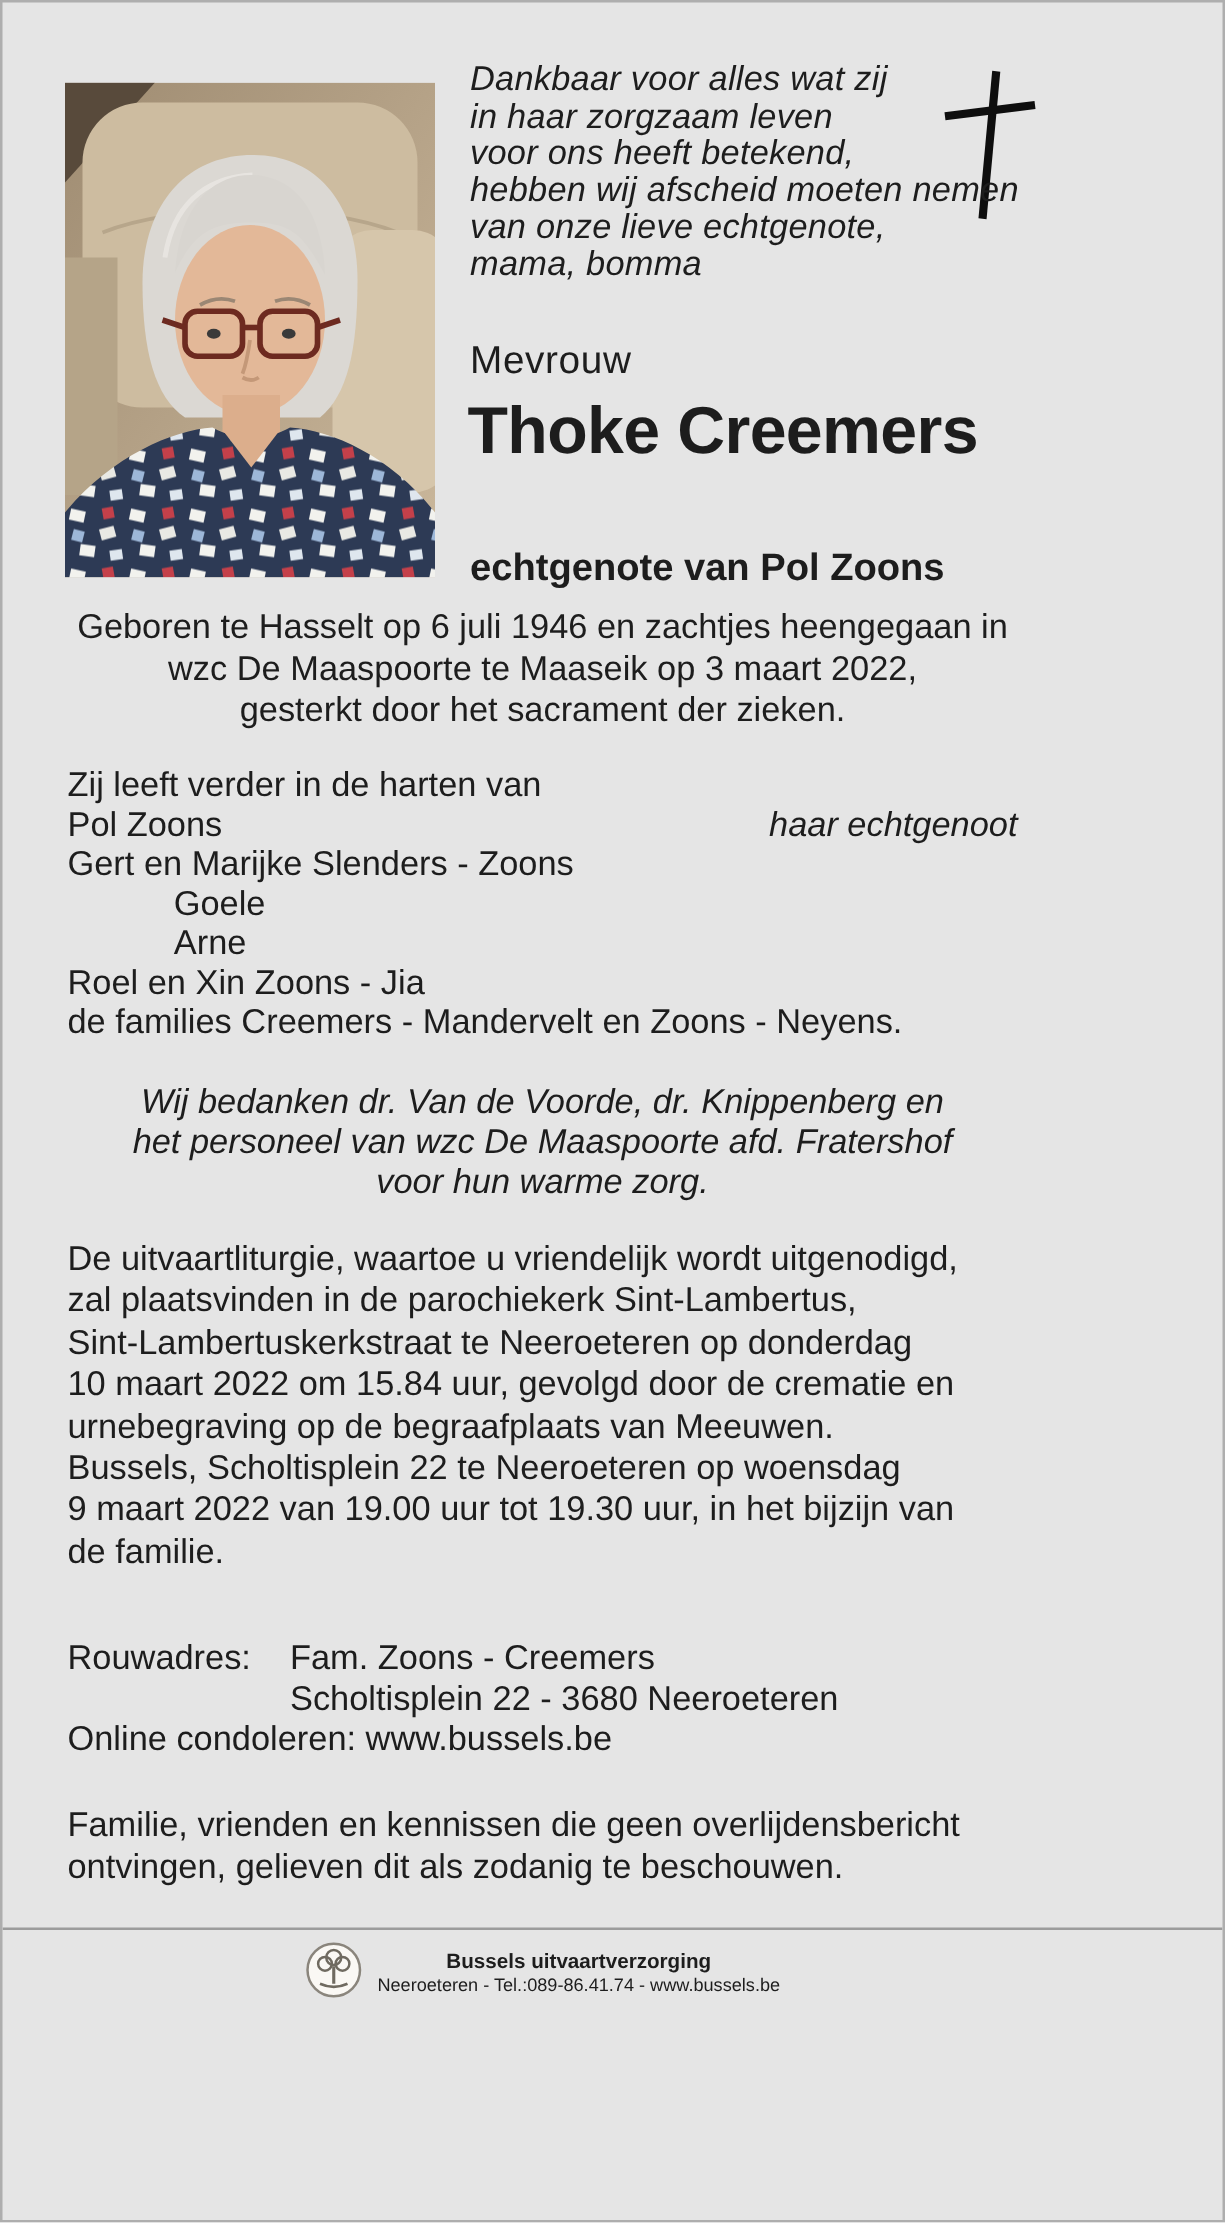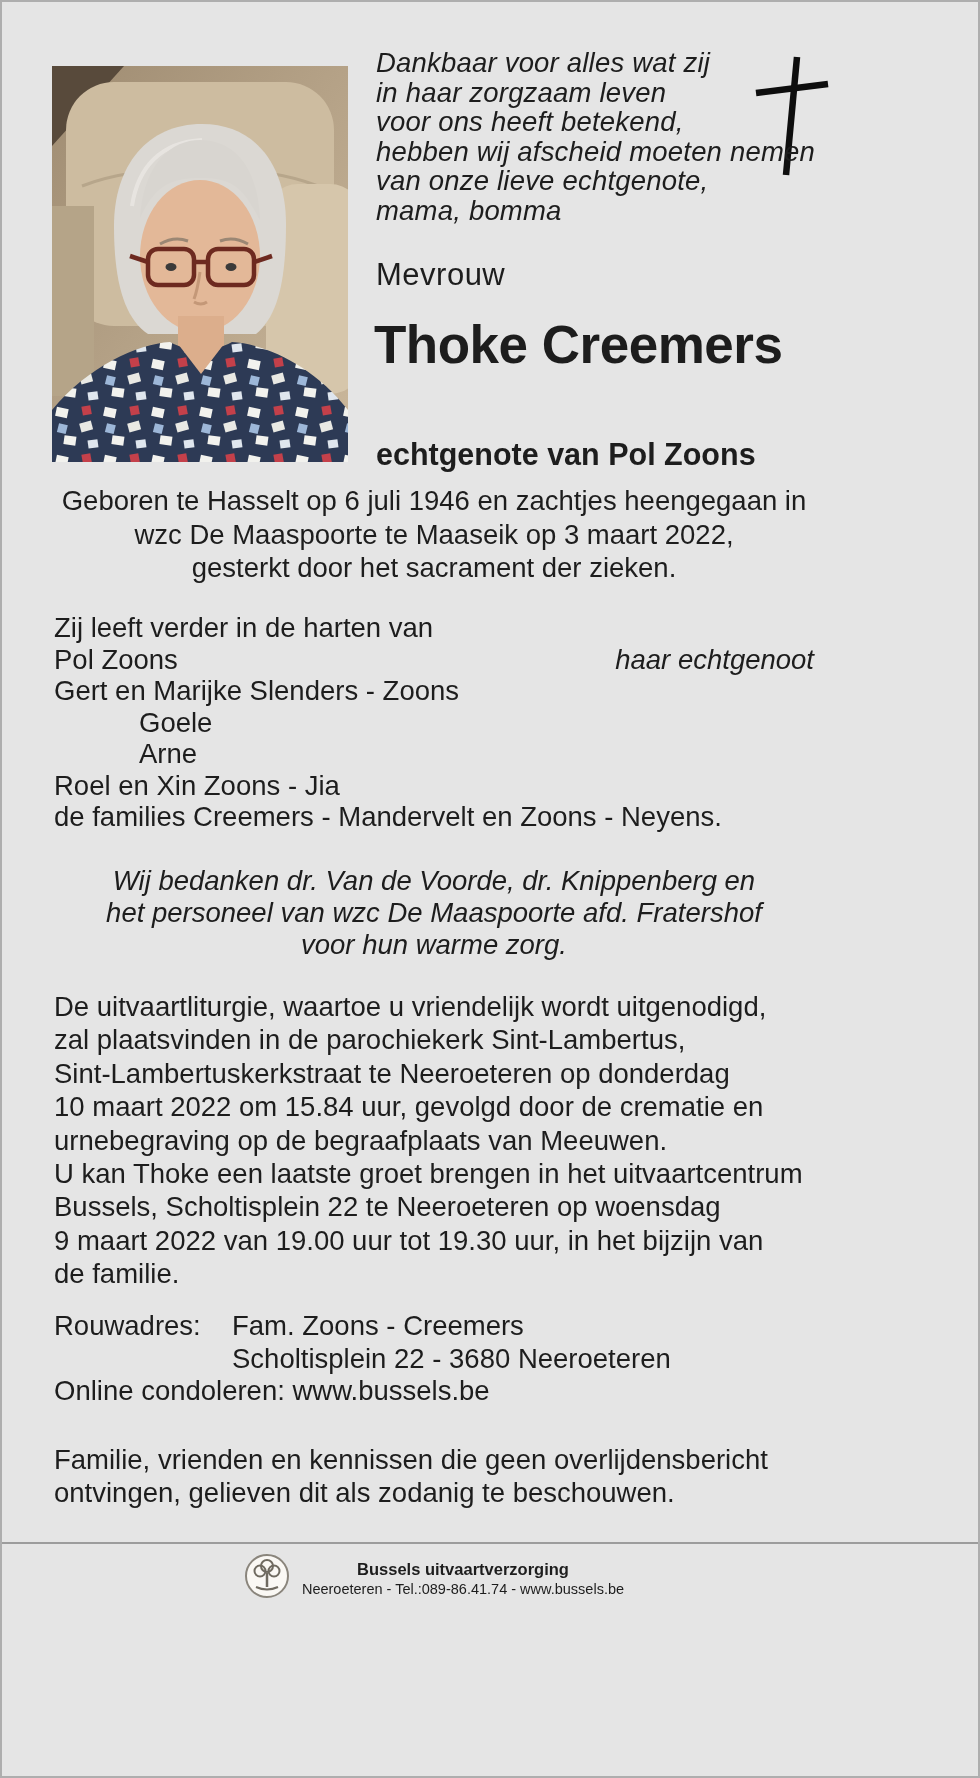--- a/index.html
+++ b/index.html
@@ -8,21 +8,21 @@
     background:#e5e5e5;border:2px solid #aeaeae;overflow:hidden;
     font-family:"Liberation Sans",sans-serif;color:#1d1d1d;
   }
   .line{white-space:nowrap;}
   
   .photo{position:absolute;left:50px;top:64px;width:296px;height:396px;overflow:hidden;}
   
   .cross{position:absolute;left:748px;top:52px;width:84px;height:124px;}
   
   .opening{position:absolute;left:374px;top:46px;font-style:italic;font-size:27.5px;line-height:29.6px;letter-spacing:.2px;}
-  .salutation{position:absolute;left:374px;top:255px;font-size:31px;letter-spacing:.5px;}
+  .salutation{position:absolute;left:374px;top:268px;font-size:31px;letter-spacing:.5px;}
   .name{position:absolute;left:372px;top:312px;font-size:53px;font-weight:700;letter-spacing:-.5px;}
   .relation{position:absolute;left:374px;top:435px;font-size:30.5px;font-weight:700;}
   
   .life-dates{position:absolute;left:52px;top:482px;width:760px;text-align:center;font-size:27.5px;line-height:33.5px;}
   
   .family{position:absolute;left:52px;top:610px;width:760px;font-size:27.5px;line-height:31.5px;}
   .family .row{display:flex;justify-content:space-between;}
   .indent{padding-left:85px;}
   .italic{font-style:italic;}
   
@@ -137,21 +137,20 @@
     <div class="line">het personeel van wzc De Maaspoorte afd. Fratershof</div>
     <div class="line">voor hun warme zorg.</div>
   </div>
 
   <div class="ceremony">
     <div class="line">De uitvaartliturgie, waartoe u vriendelijk wordt uitgenodigd,</div>
     <div class="line">zal plaatsvinden in de parochiekerk Sint-Lambertus,</div>
     <div class="line">Sint-Lambertuskerkstraat te Neeroeteren op donderdag</div>
     <div class="line">10 maart 2022 om 15.84 uur, gevolgd door de crematie en</div>
     <div class="line">urnebegraving op de begraafplaats van Meeuwen.</div>
-    <div class="line">U kan Thoke een laatste groet brengen in het uitvaartcentrum</div>
     <div class="line">Bussels, Scholtisplein 22 te Neeroeteren op woensdag</div>
     <div class="line">9 maart 2022 van 19.00 uur tot 19.30 uur,  in het bijzijn van</div>
     <div class="line">de familie.</div>
   </div>
 
   <div class="rouwadres">
     <div class="row">
       <span class="label line">Rouwadres:</span>
       <span class="line">Fam. Zoons - Creemers</span>
     </div>

